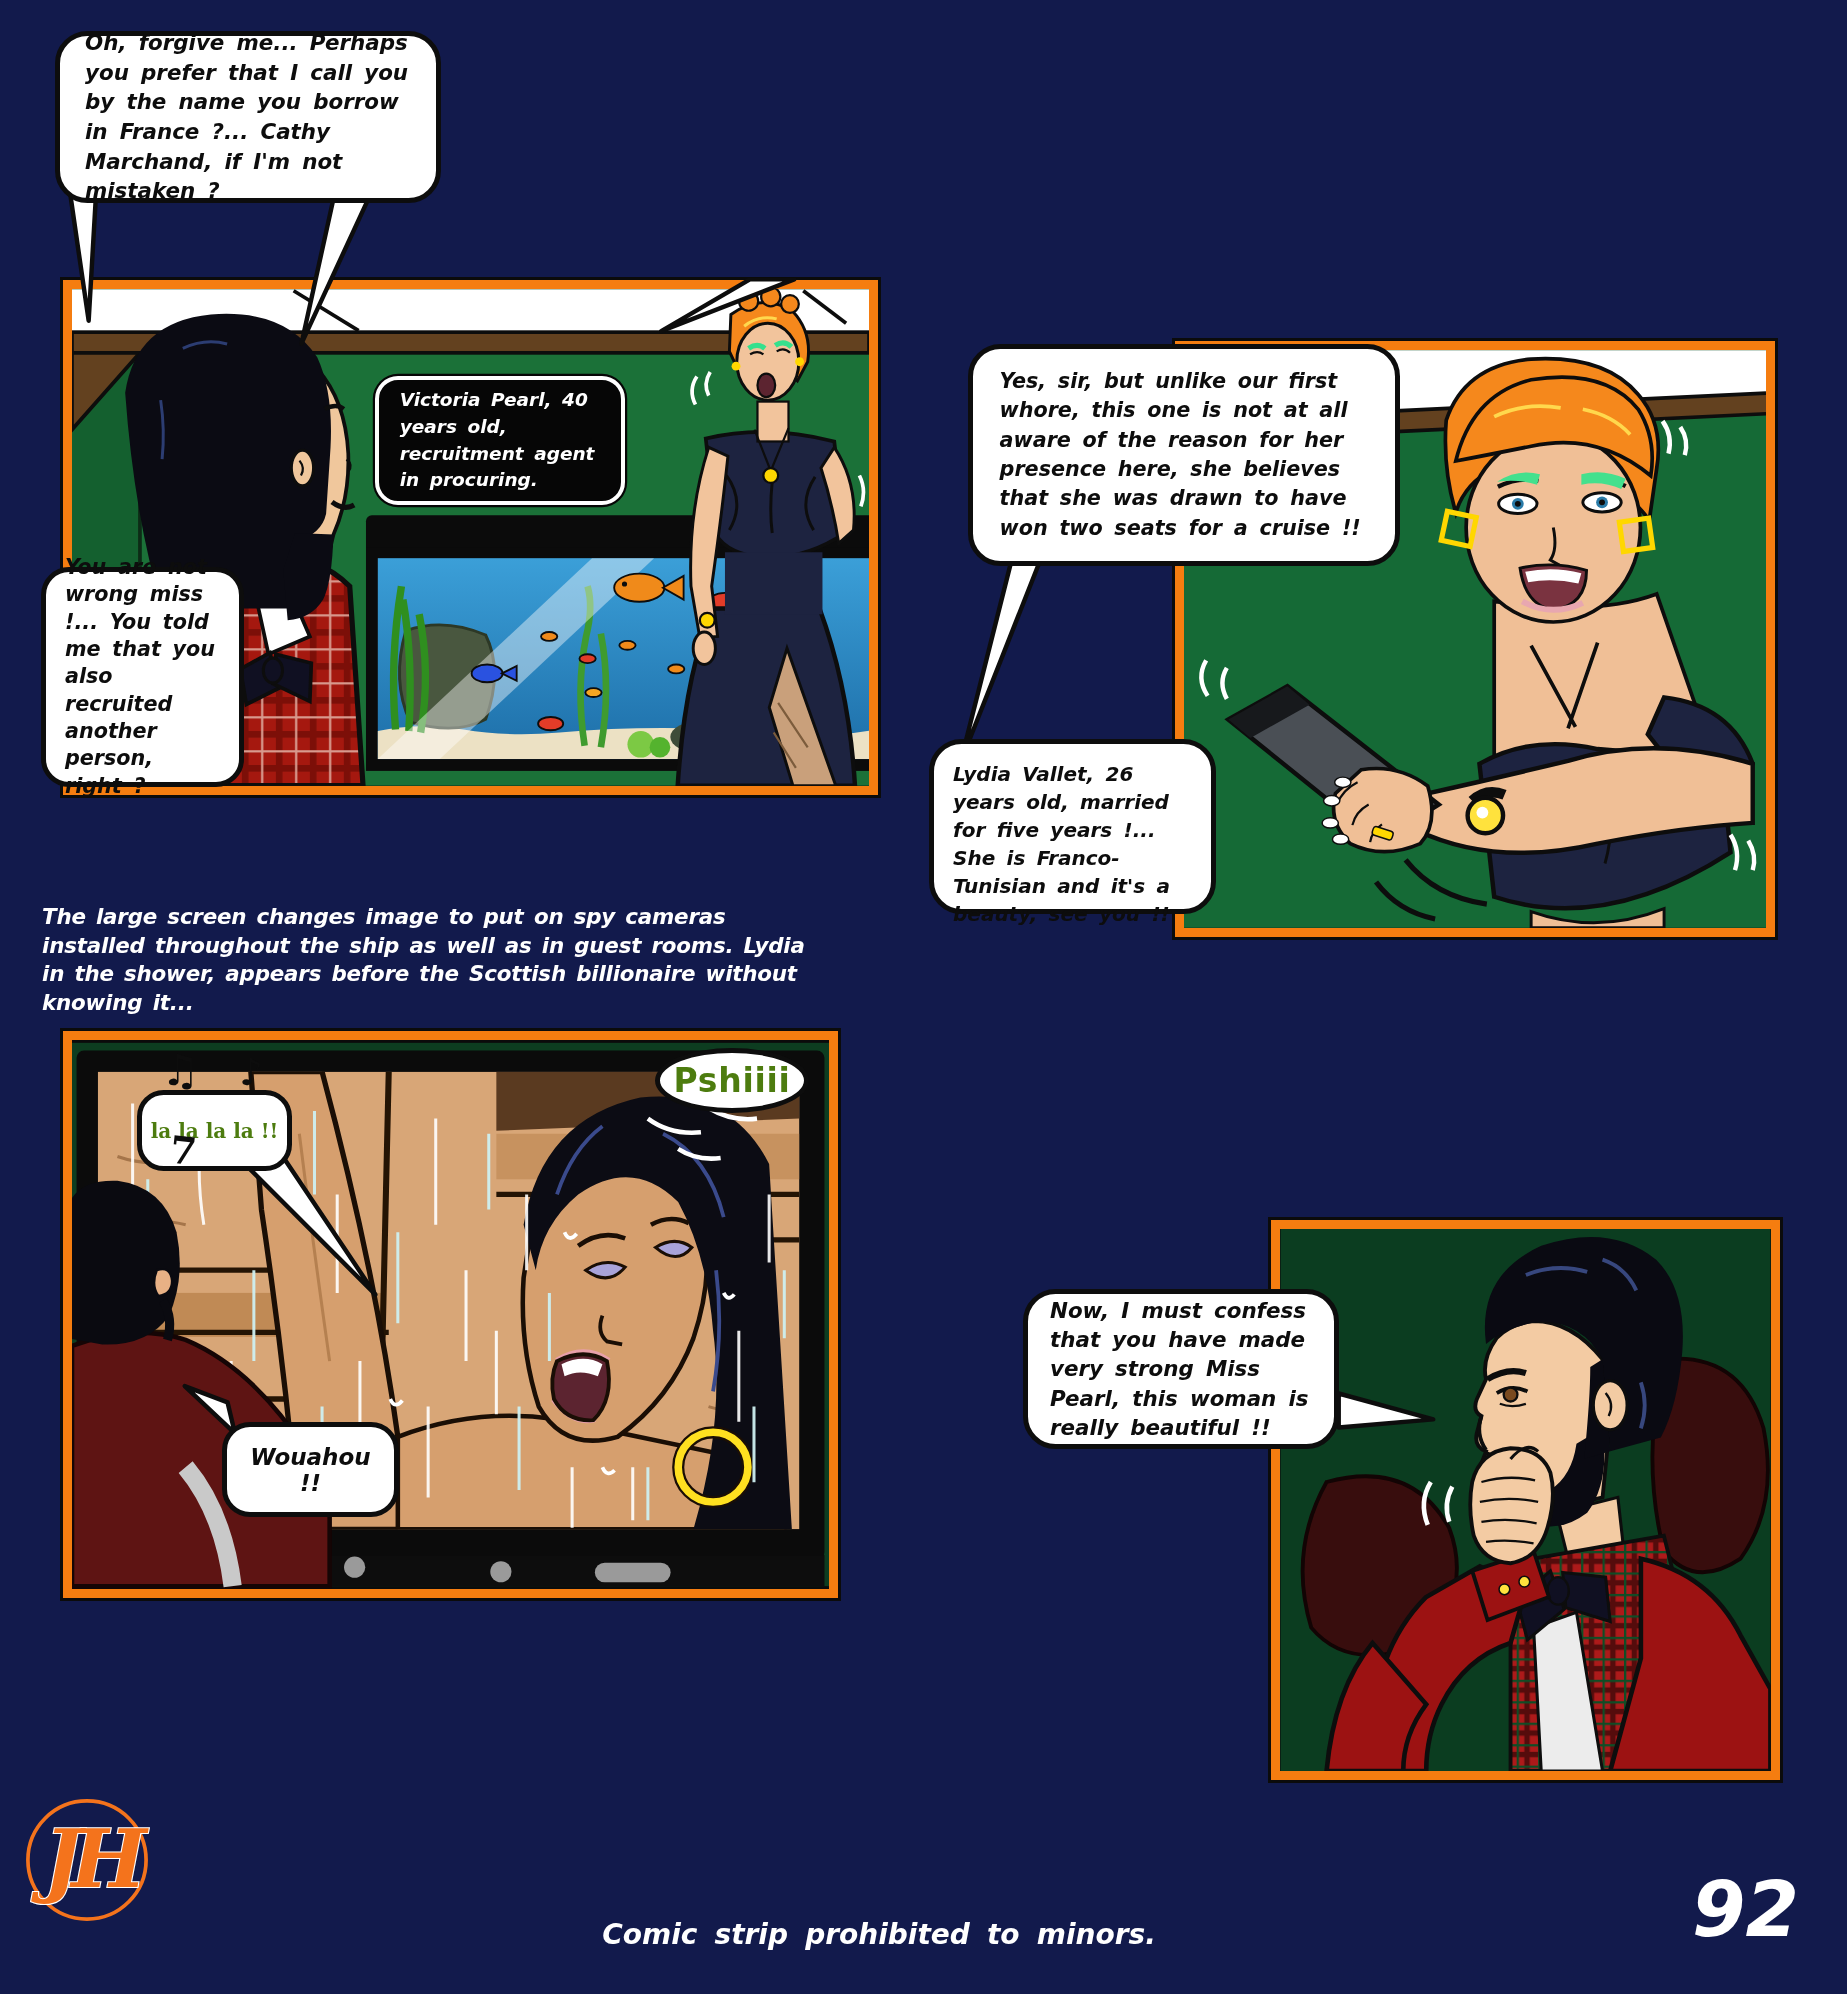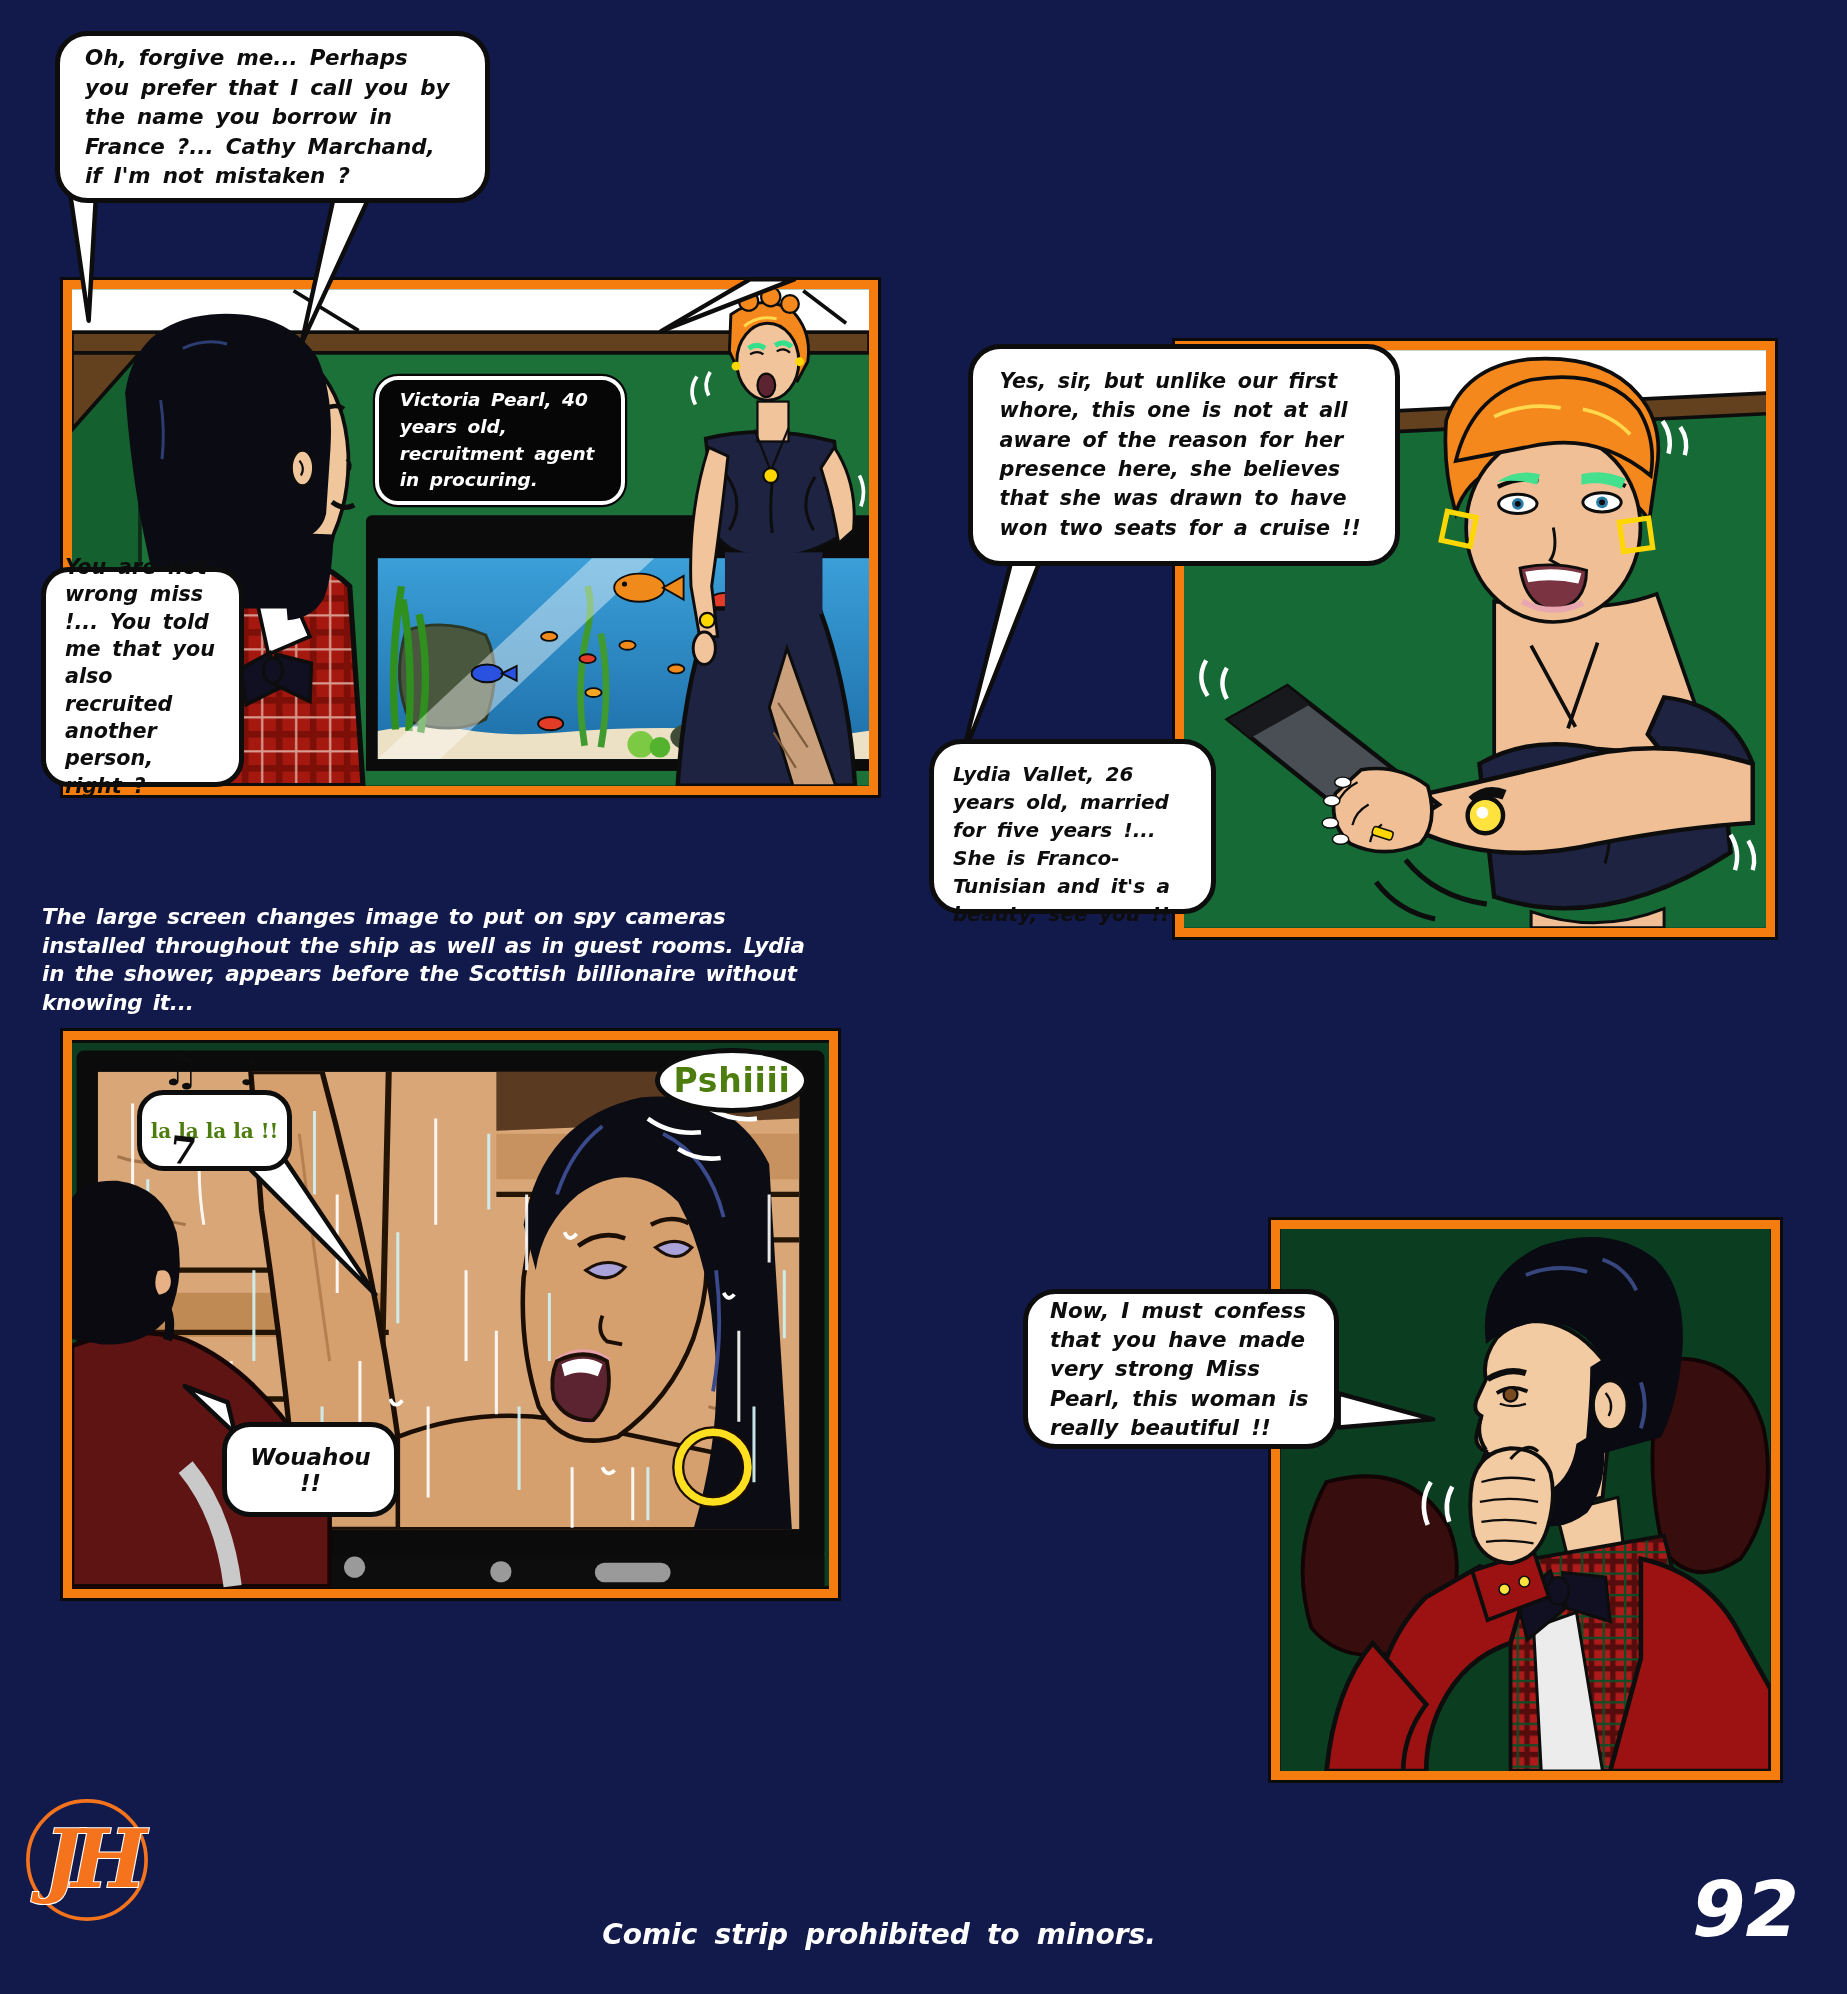--- a/index.html
+++ b/index.html
@@ -303,21 +303,21 @@
       <polygon points="95,262 130,262 120,434"></polygon>
       <polygon points="452,266 500,266 408,465"></polygon>
       <polygon points="1015,378 1075,378 895,448"></polygon>
       <polygon points="1370,755 1412,748 1300,1032"></polygon>
       <polygon points="1812,1886 1812,1932 1940,1921"></polygon>
       <polygon points="332,1576 378,1558 508,1752"></polygon>
       <polygon points="308,1898 318,1940 250,1876"></polygon>
     </g>
   </svg>
 
-  <div class="bubble" style="left:55px;top:31px;width:435px;height:172px;padding:17px 25px;font-size:21.4px;line-height:1.38;">
+  <div class="bubble" style="left:55px;top:31px;width:386px;height:172px;padding:17px 25px;font-size:21.4px;line-height:1.38;">
     <span>Oh, forgive me... Perhaps you prefer that I call you by the name you borrow in France ?... Cathy Marchand, if I'm not mistaken ?</span>
   </div>
 
 
   <div class="bubble" style="left:41px;top:567px;width:203px;height:220px;padding:13.3px 19px;font-size:20.7px;line-height:1.32;border-radius:28px;">
     <span>You are not wrong miss !... You told me that you also recruited another person, right ?</span>
   </div>
 
   <div class="bubble" style="left:968px;top:344px;width:432px;height:222px;padding:20.7px 26.6px;font-size:20.7px;line-height:1.42;">
     <span>Yes, sir, but unlike our first whore, this one is not at all aware of the reason for her presence here, she believes that she was drawn to have won two seats for a cruise !!</span>

